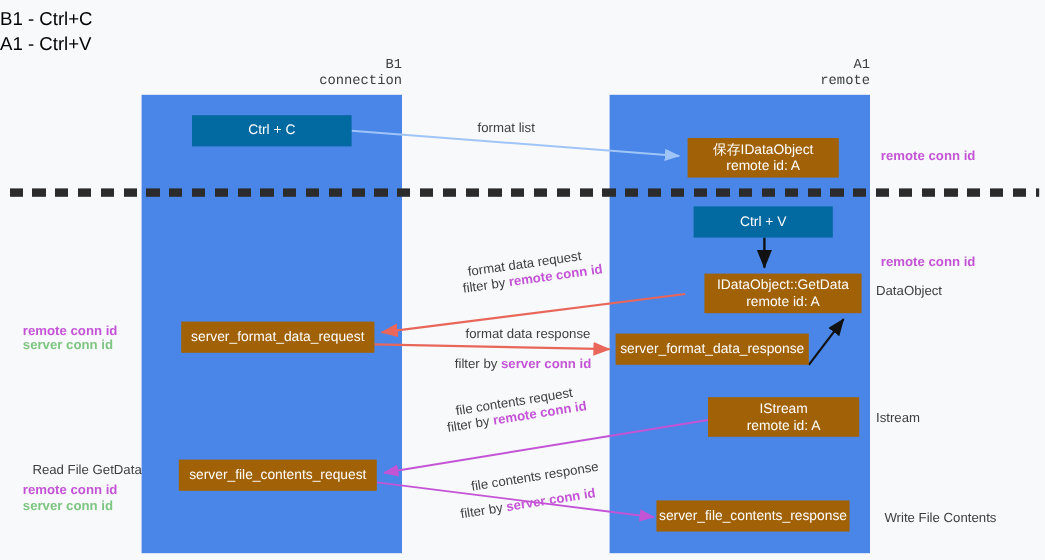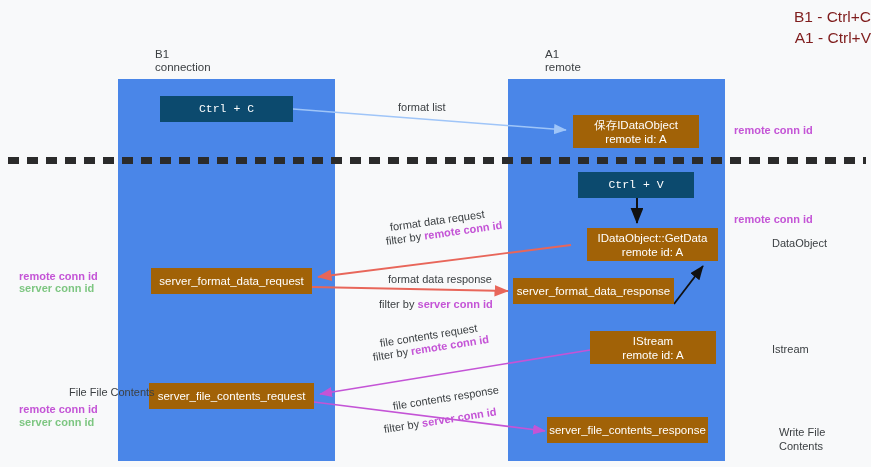--- a/index.html
+++ b/index.html
@@ -21,34 +21,35 @@
     width: 871px;
     height: 467px;
     background: #f8f9fa;
   }
   .abs { position: absolute; }
 
   
   #title {
     left: 0; top: 6px;
     width: 871px;
-    text-align: right;
+    text-align: left;
     font-size: 15.5px;
     line-height: 21px;
-    color: #7f1d1d;
+    color: #000000;
     white-space: pre-line;
   }
 
   
   .col-head {
     font-size: 11.5px;
     line-height: 13px;
-    text-align: left;
+    text-align: right;
     color: #3c4043;
     white-space: pre-line;
+    font-family: Liberation Mono, monospace;
   }
   #head-b1 { left: 155px; top: 48px; width: 180px; }
   #head-a1 { left: 545px; top: 48px; width: 180px; }
 
   
   .lane {
     background: #4a86e8;
   }
   #lane-b1 { left: 118px; top: 79px; width: 217px; height: 382px; }
   #lane-a1 { left: 508px; top: 79px; width: 217px; height: 382px; }
@@ -68,21 +69,21 @@
     flex-direction: column;
     align-items: center;
     justify-content: center;
     text-align: center;
     color: #ffffff;
     font-size: 11.5px;
     line-height: 14px;
     white-space: pre-line;
     padding: 2px 4px;
   }
-  .node.green { background: #0c4a6e; font-family: Liberation Mono, monospace; }
+  .node.green { background: #0369a1; }
   .node.orange { background: #a16207; }
 
   #n-ctrlc   { left: 160px; top: 96px;  width: 133px; height: 26px; }
   #n-ctrlv   { left: 578px; top: 172px; width: 116px; height: 26px; }
   #n-idataobj{ left: 573px; top: 115px; width: 126px; height: 33px; }
   #n-getdata { left: 571px; top: 228px; width: 131px; height: 33px; margin-left: 16px; }
   #n-istream { left: 590px; top: 331px; width: 126px; height: 33px; }
   #n-sfdreq  { left: 151px; top: 268px; width: 161px; height: 26px; }
   #n-sfdres  { left: 513px; top: 278px; width: 161px; height: 26px; }
   #n-sfcreq  { left: 149px; top: 383px; width: 165px; height: 26px; }
@@ -110,21 +111,21 @@
   #lbl-fcres2 { left: 384px; top: 422px; }
 
   
   .side-note {
     font-size: 11px;
     line-height: 14px;
     white-space: pre-line;
   }
   .side-note.bold-pink  { color: #c454d6; font-weight: bold; }
   .side-note.bold-green { color: #7dc681; font-weight: bold; }
-  .side-note.plain      { color: #3c4043; margin-left: 42px; }
+  .side-note.plain      { color: #3c4043; }
 
   #note-r-remote1 { left: 734px; top: 123px; }
   #note-r-remote2 { left: 734px; top: 212px; }
   #note-r-dataobject { left: 730px; top: 236px; }
   #note-r-istream { left: 730px; top: 342px; }
   #note-r-writefile { left: 737px; top: 425px; }
 
   #note-l-remote { left: 19px; top: 269px; }
   #note-l-server { left: 19px; top: 281px; }
   #note-l-readfile { left: 27px; top: 385px; }
@@ -229,17 +230,17 @@
   <div id="lbl-fcres2" class="abs edge-label rot-up2"><span>filter by </span><span class="pink">server conn id</span></div>
 
   <div id="note-r-remote1" class="abs side-note bold-pink">remote conn id</div>
   <div id="note-r-remote2" class="abs side-note bold-pink">remote conn id</div>
   <div id="note-r-dataobject" class="abs side-note plain">DataObject</div>
   <div id="note-r-istream" class="abs side-note plain">Istream</div>
   <div id="note-r-writefile" class="abs side-note plain">Write File Contents</div>
 
   <div id="note-l-remote" class="abs side-note bold-pink">remote conn id</div>
   <div id="note-l-server" class="abs side-note bold-green">server conn id</div>
-  <div id="note-l-readfile" class="abs side-note plain">File File Contents</div>
+  <div id="note-l-readfile" class="abs side-note plain">Read File GetData</div>
   <div id="note-l-remote2" class="abs side-note bold-pink">remote conn id</div>
   <div id="note-l-server2" class="abs side-note bold-green">server conn id</div>
 
 </div>
 
 </body></html>

